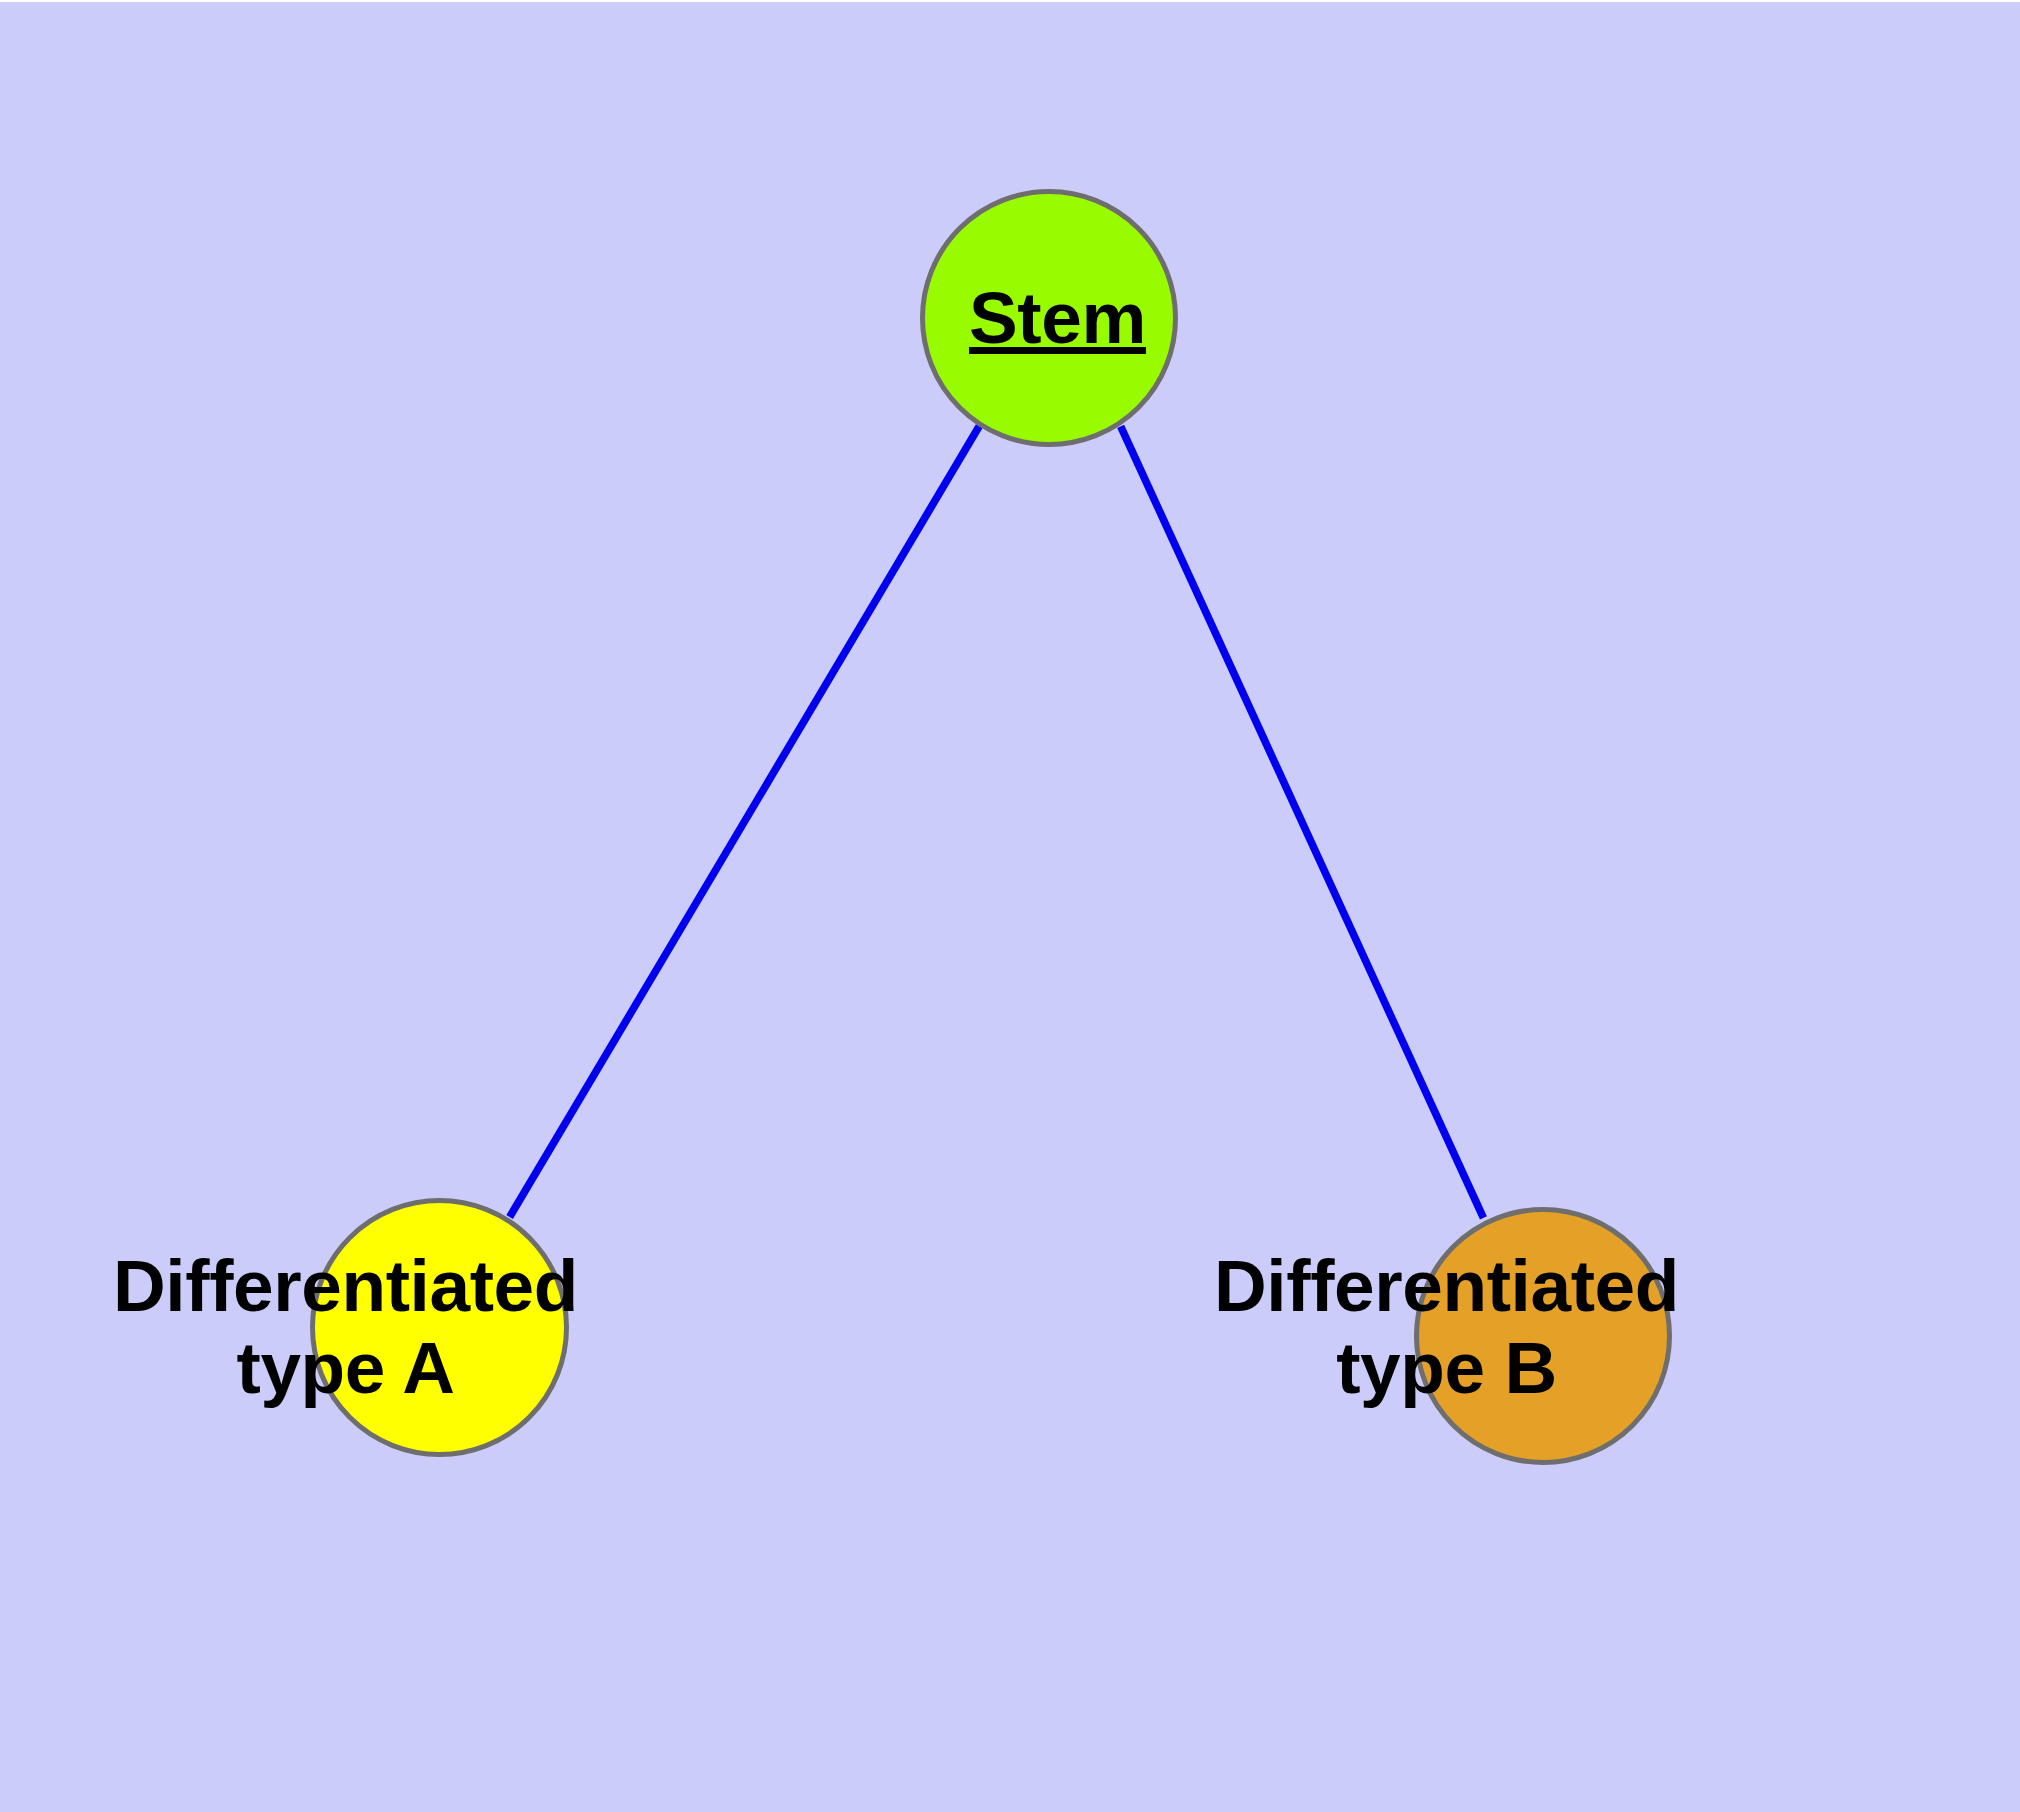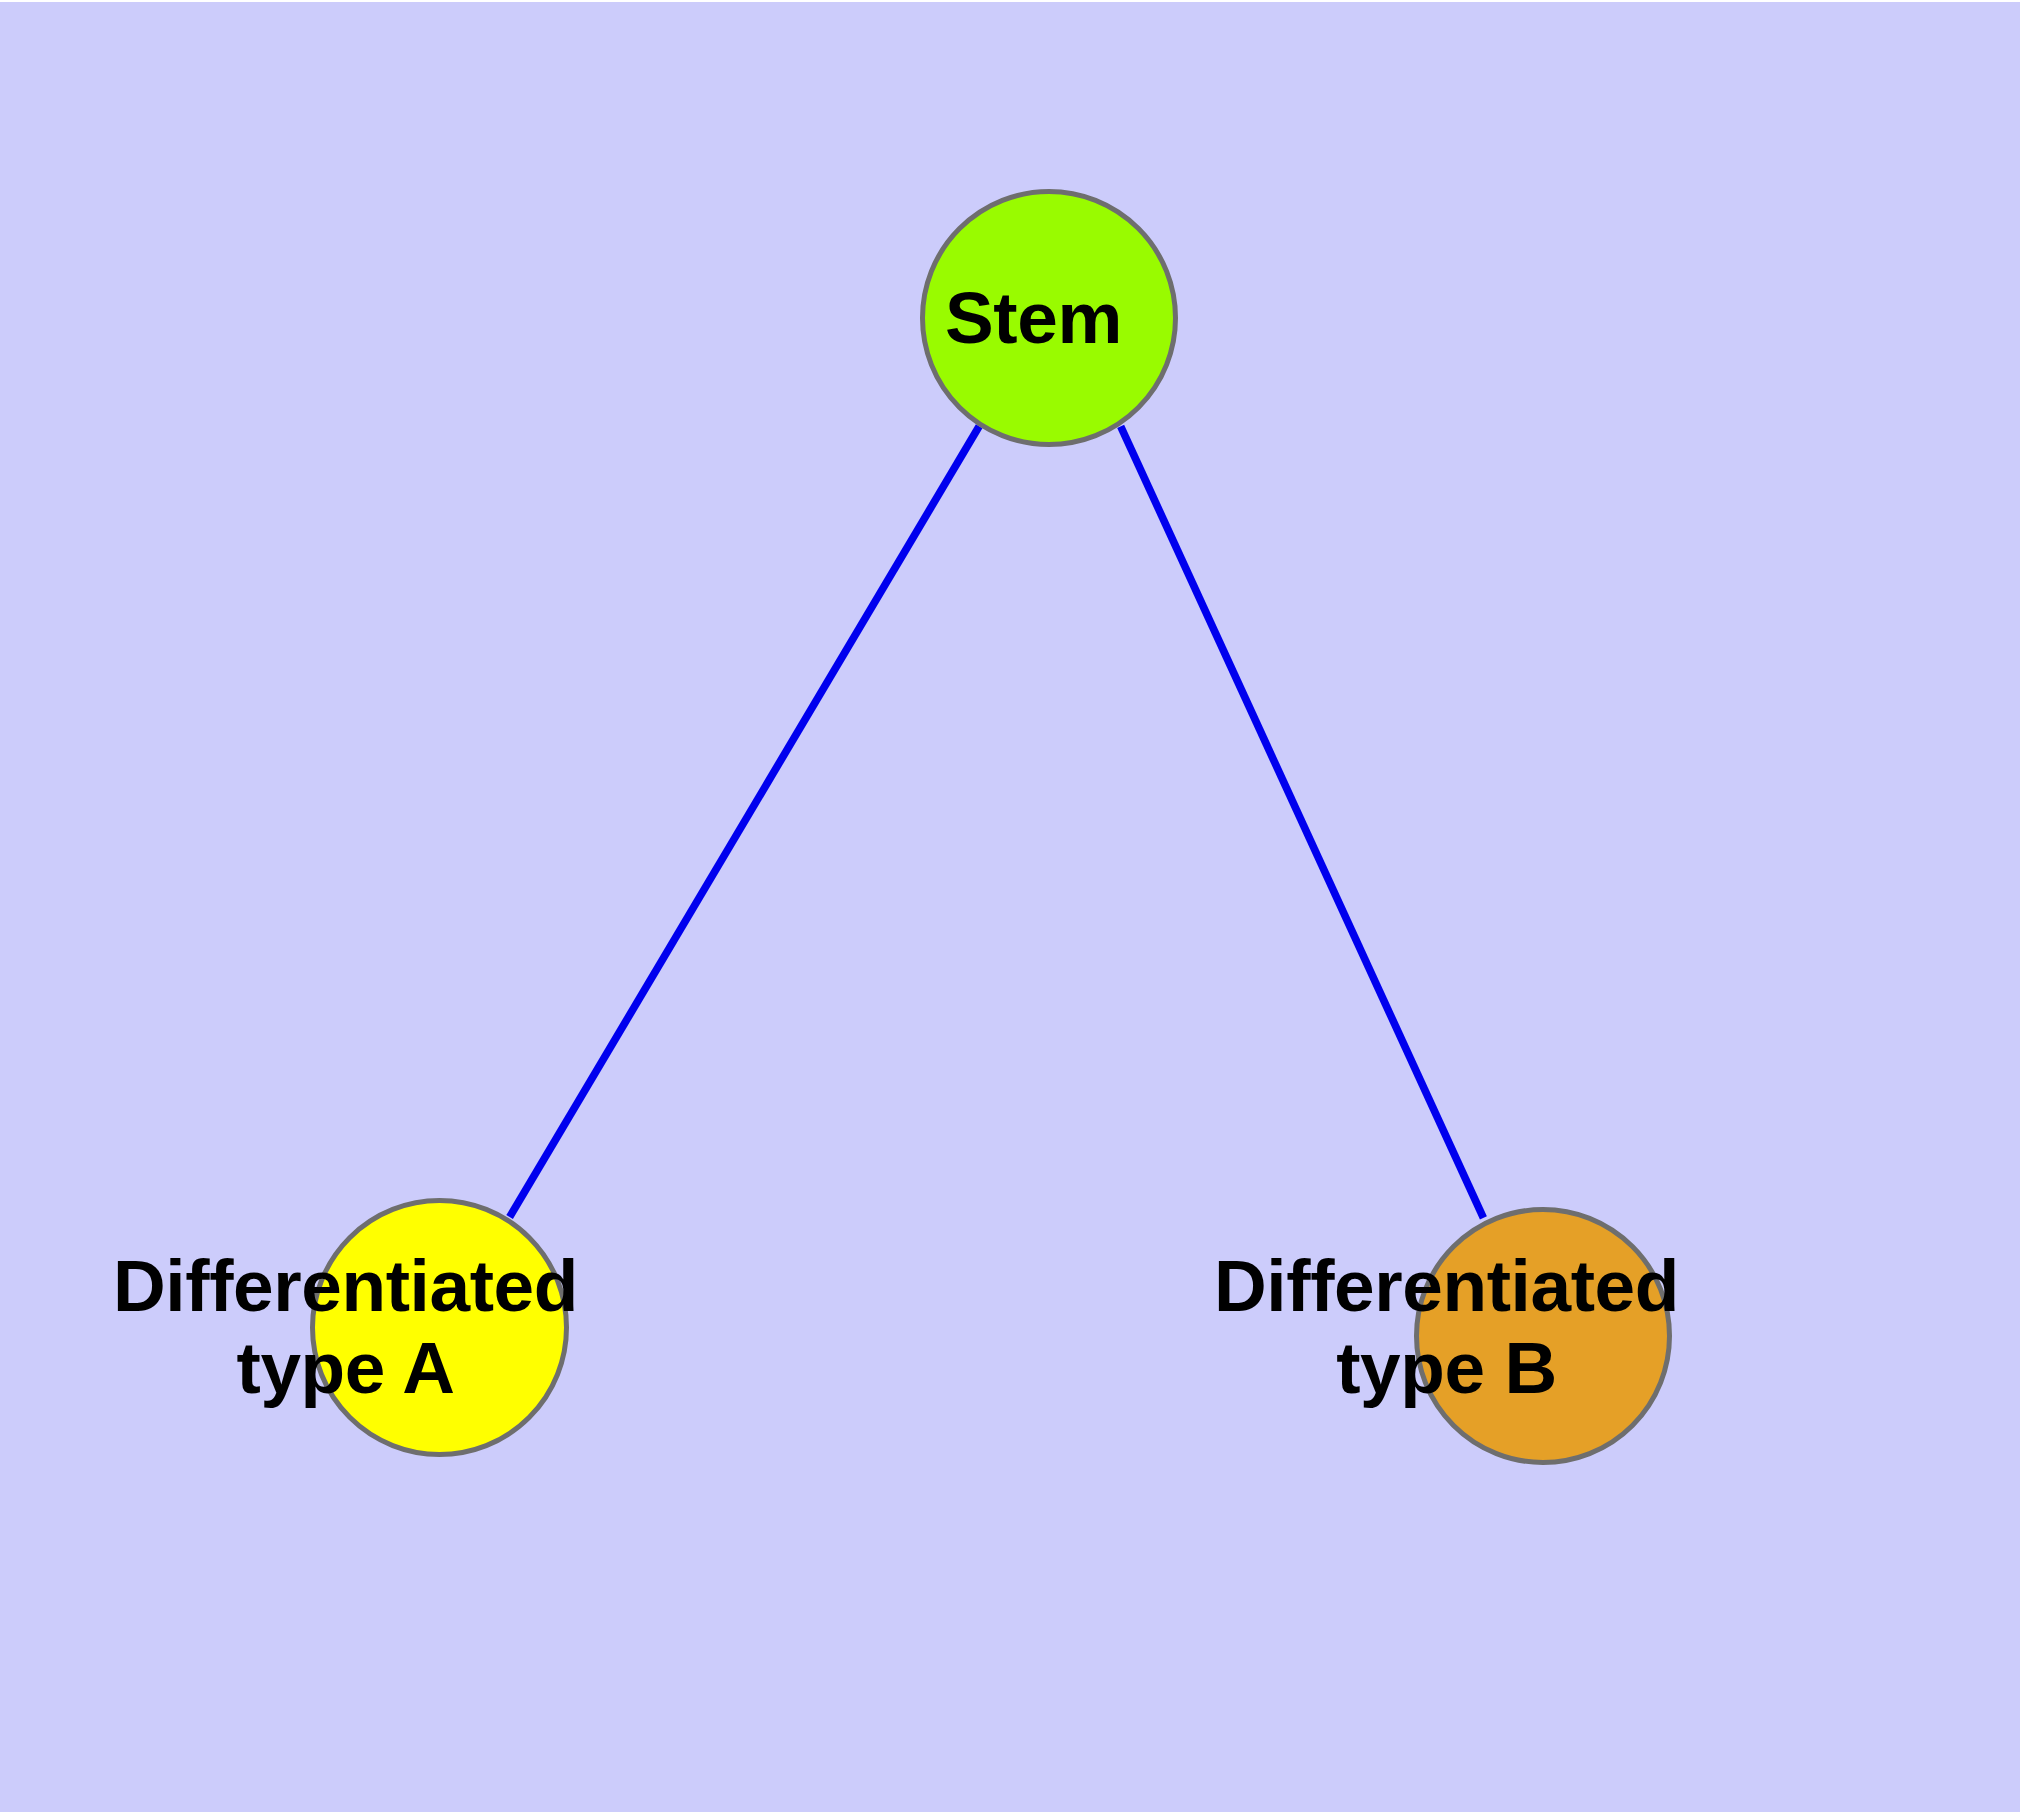--- a/index.html
+++ b/index.html
@@ -55,20 +55,20 @@
 
   <svg id="edge-layer" viewBox="0 0 2384 2138">
     <line class="graph-edge" x1="1155" y1="503" x2="601" y2="1436" stroke="#0000ee" stroke-width="9" stroke-linecap="butt"></line>
     <line class="graph-edge" x1="1322" y1="503" x2="1750" y2="1437" stroke="#0000ee" stroke-width="9" stroke-linecap="butt"></line>
   </svg>
 
   <div class="graph-node" style="left: 920px; top: 189px; width: 258px; height: 258px; background: rgb(153, 251, 0); border-color: rgb(110, 110, 110); border-width: 5.1px;"></div>
   <div class="graph-node" style="left: 310px; top: 1198px; width: 259px; height: 259px; background: rgb(255, 255, 0); border-color: rgb(110, 110, 110); border-width: 5.1px;"></div>
   <div class="graph-node" style="left: 1414px; top: 1207px; width: 258px; height: 258px; background: rgb(229, 160, 39); border-color: rgb(110, 110, 110); border-width: 5.1px;"></div>
 
-  <div class="node-label" style="font-size: 73px; width: 1187px; left: 440px; top: 277px;">Stem</div>
+  <div class="node-label" style="font-size: 73px; width: 1187px; left: 464px; top: 277px; text-decoration: underline;">Stem</div>
   <div class="node-label" style="font-size: 73px; width: 1187px; left: -248px; top: 1245px;">Differentiated
 type A</div>
   <div class="node-label" style="font-size: 73px; width: 1187px; left: 853px; top: 1245px;">Differentiated
 type B</div>
 
 </div>
 
 
 </body></html>

